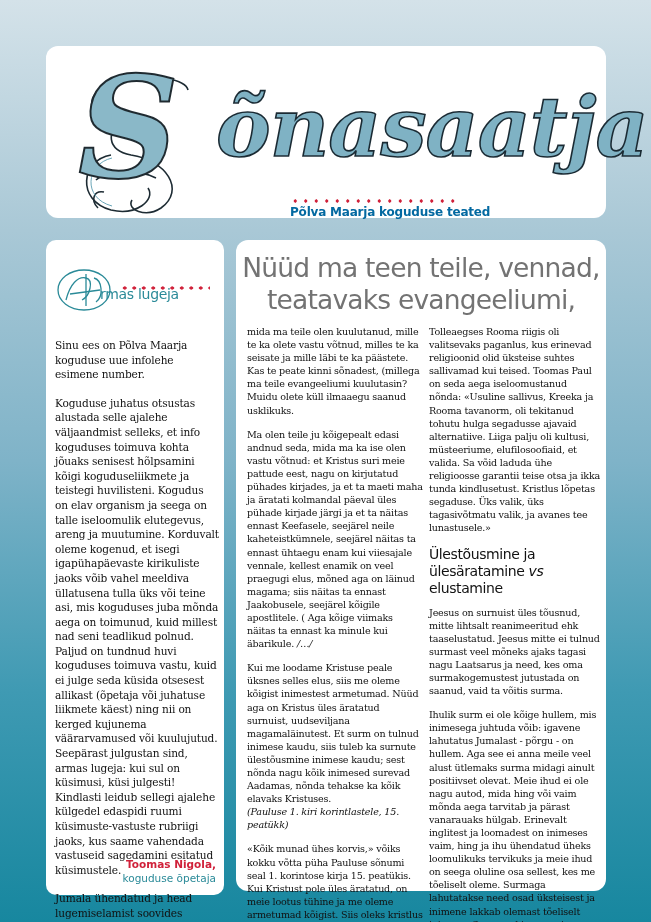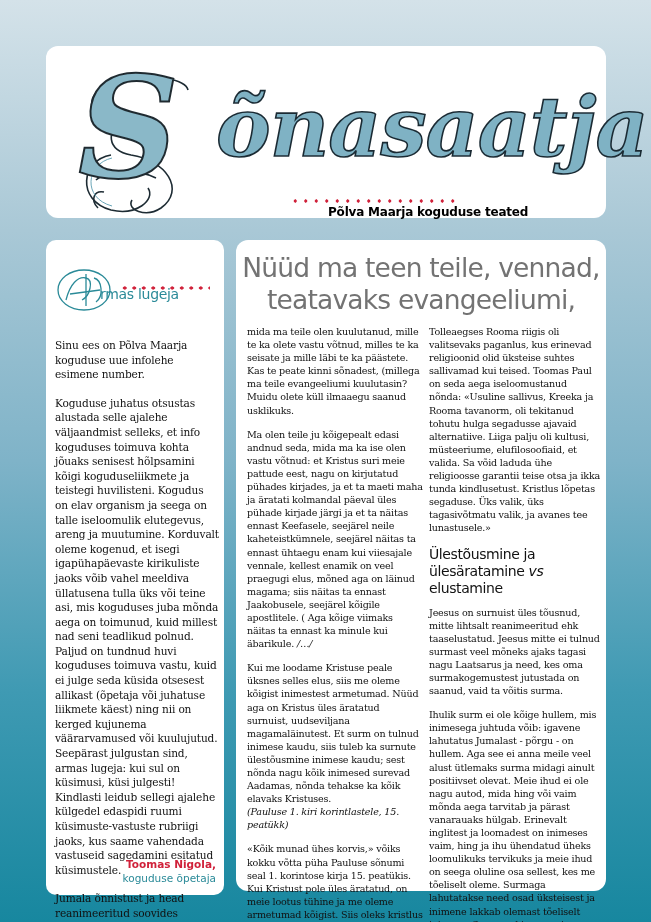--- a/index.html
+++ b/index.html
@@ -24,21 +24,21 @@
   .logo-flourish { position:absolute; left:0; top:0; }
   .logo-rest {
     position:absolute; left:140px; top:26px;
     font-family:"DejaVu Serif", serif; font-size:82px; font-weight:bold; font-style:italic;
     color:#7fb2c4; -webkit-text-stroke:1.6px #1a2a33; letter-spacing:-1px; line-height:1;
   }
   .dots { position:absolute; left:214px; top:139px; height:4px; width:168px;
     background-image: radial-gradient(circle, #d0213a 1.6px, transparent 1.8px);
     background-size:10.5px 4px; background-repeat:repeat-x; }
   .subtitle { position:absolute; left:214px; top:145px; font-family:"DejaVu Sans", sans-serif;
-    font-weight:bold; font-size:12px; color:#000000; letter-spacing:-0.2px;margin-left:38px; }
+    font-weight:bold; font-size:12px; color:#0369a1; letter-spacing:-0.2px; }
 
   
   .sb-head { position:absolute; left:10px; top:26px; width:165px; height:50px; }
   .sb-monogram { position:absolute; left:0; top:0; }
   .sb-title { position:absolute; left:44px; top:20px; font-family:"DejaVu Sans", sans-serif;
     font-size:14px; color:#2a8a98; letter-spacing:-0.3px; }
   .sb-dots { position:absolute; left:64px; top:20px; width:90px; height:4px;
     background-image: radial-gradient(circle, #d0213a 1.5px, transparent 1.7px);
     background-size:9.5px 4px; background-repeat:repeat-x; }
   .sb-body { position:absolute; left:9px; top:86px; width:164px; font-size:10.6px; line-height:14.6px;
@@ -94,21 +94,21 @@
         <path d="M38 12 C46 14, 48 30, 40 36"></path>
         <path d="M14 28 L44 24"></path>
       </g>
     </svg>
     <div class="sb-dots"></div>
     <span class="sb-title">rmas lugeja</span>
   </div>
   <div class="sb-body">
     <p>Sinu ees on Põlva Maarja koguduse uue infolehe esimene number.</p>
     <p>Koguduse juhatus otsustas alustada selle ajalehe väljaandmist selleks, et info koguduses toimuva kohta jõuaks senisest hõlpsamini kõigi koguduseliikmete ja teistegi huvilisteni. Kogudus on elav organism ja seega on talle iseloomulik elutegevus, areng ja muutumine. Korduvalt oleme kogenud, et isegi igapühapäevaste kirikuliste jaoks võib vahel meeldiva üllatusena tulla üks või teine asi, mis koguduses juba mõnda aega on toimunud, kuid millest nad seni teadlikud polnud. Paljud on tundnud huvi koguduses toimuva vastu, kuid ei julge seda küsida otsesest allikast (õpetaja või juhatuse liikmete käest) ning nii on kerged kujunema väärarvamused või kuulujutud. Seepärast julgustan sind, armas lugeja: kui sul on küsimusi, küsi julgesti! Kindlasti leidub sellegi ajalehe külgedel edaspidi ruumi küsimuste-vastuste rubriigi jaoks, kus saame vahendada vastuseid sagedamini esitatud küsimustele.</p>
-    <p>Jumala õnnistust ja head reanimeeritud soovides</p>
+    <p>Jumala ühendatud ja head lugemiselamist soovides</p>
   </div>
   <div class="sign">
     <div class="name">Toomas Nigola,</div>
     <div class="role">koguduse õpetaja</div>
   </div>
 </div>
 
 <div class="panel" id="main">
   <div class="headline">Nüüd ma teen teile, vennad, teatavaks evangeeliumi,</div>
 

